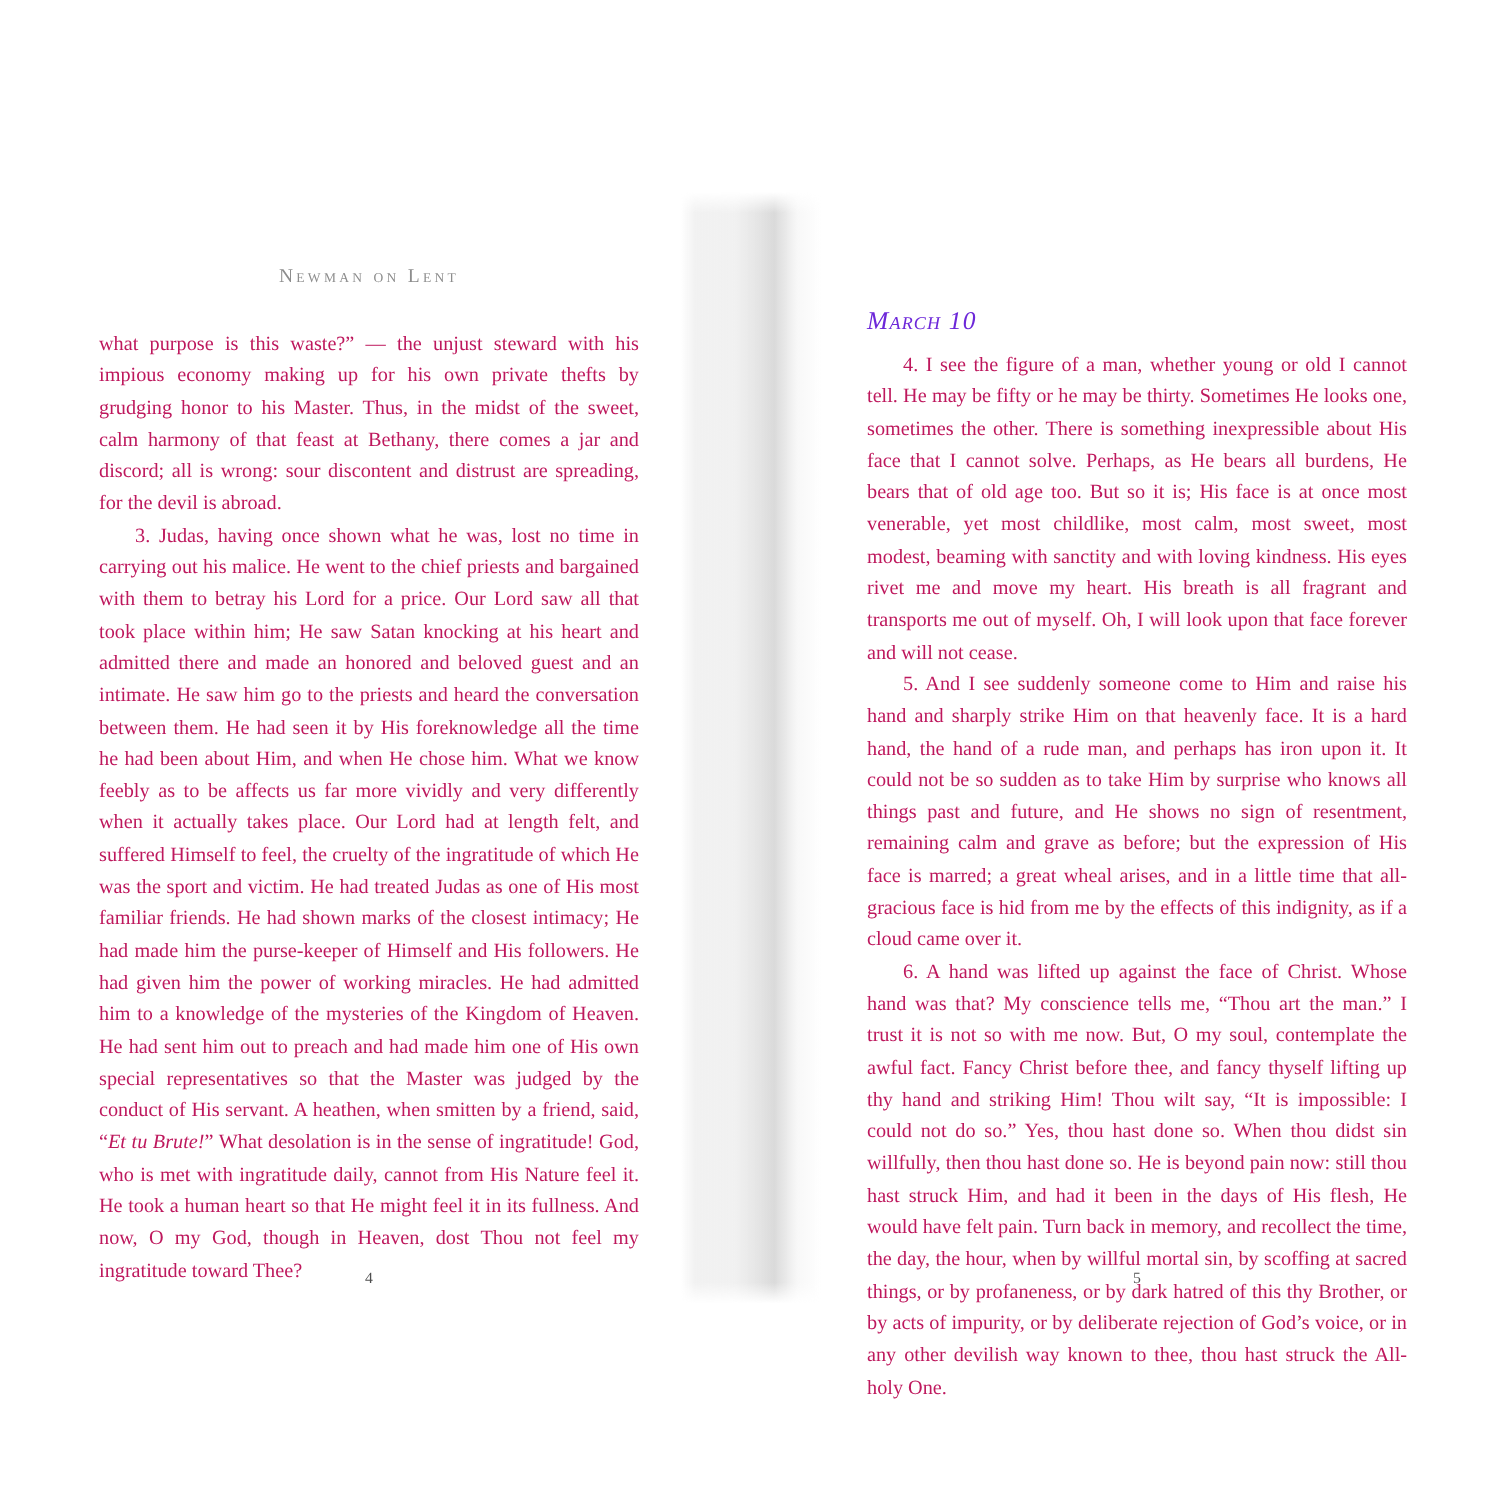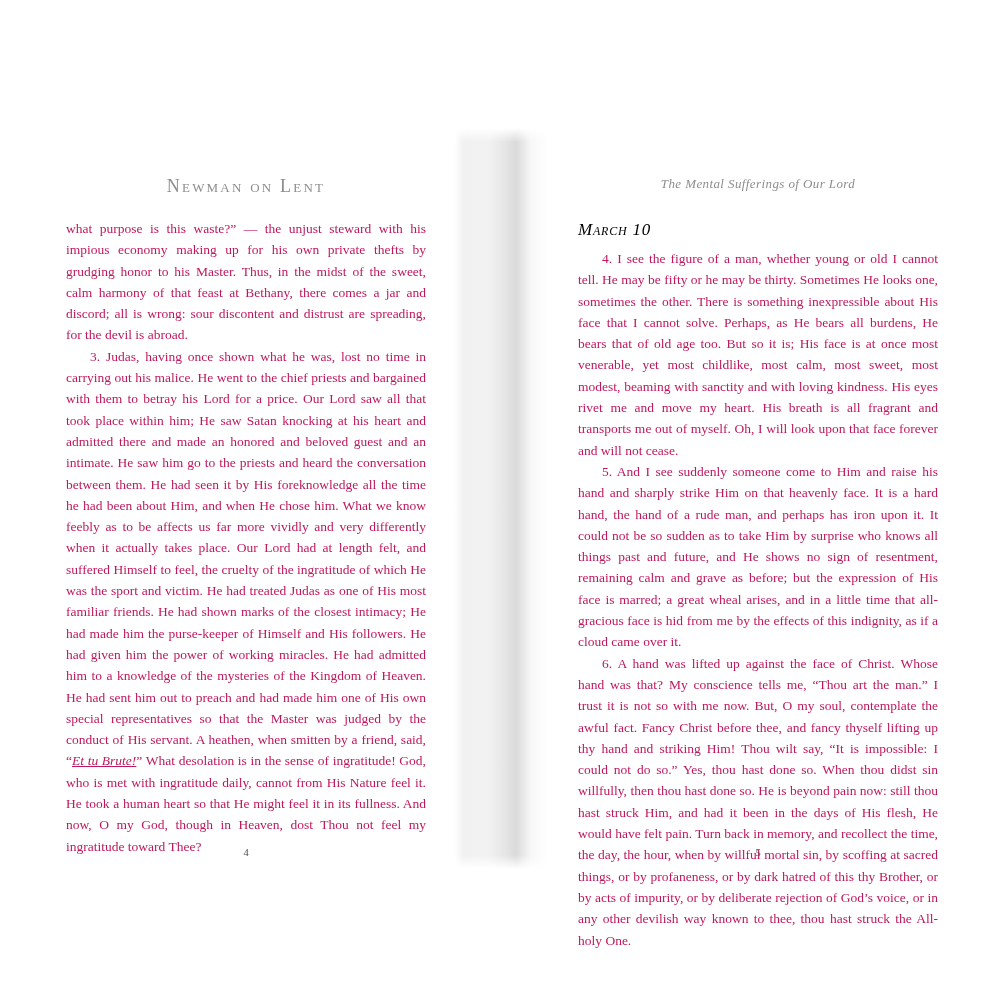--- a/index.html
+++ b/index.html
@@ -47,50 +47,50 @@
   .running-head {
     text-align: center;
     font-size: 12.5px;
     color: #8d8d8d;
     height: 16px;
     white-space: nowrap;
   }
   .running-head.caps {
     font-variant: small-caps;
     letter-spacing: 2.2px;
-    font-size: 18px;
+    font-size: 13px;
   }
   .running-head.ital {
     font-style: italic;
     letter-spacing: 0.4px;
     font-size: 13px;
   }
 
   .section-heading {
     margin-top: 28px;
     font-style: italic;
     font-variant: small-caps;
     font-size: 17px;
-    color: #000000;
+    color: #6d28d9;
     letter-spacing: 0.8px;
   }
 
   .body-text {
     margin-top: 26px;
     font-size: 13.5px;
     line-height: 21.3px;
     color: #be185d;
     text-align: justify;
     hyphens: auto;
     -webkit-hyphens: auto;
   }
   .page-right .body-text { margin-top: 8px; }
   .body-text p { margin: 0; padding: 0; }
   .body-text p.indent { text-indent: 24px; }
-  .body-text em { font-style: italic; text-decoration: underline; }
+  .body-text em { font-style: italic; }
 
   .folio {
     position: absolute;
     top: 671px;
     left: 0;
     width: 360px;
     text-align: center;
     font-size: 10.5px;
     color: #4e4e4e;
   }
@@ -105,21 +105,20 @@
   <div class="page page-left">
     <div class="running-head caps">Newman on Lent</div>
     <div class="body-text">
         <p><span>what purpose is this waste?” — the unjust steward with his impious economy making up for his own private thefts by grudging honor to his Master. Thus, in the midst of the sweet, calm harmony of that feast at Bethany, there comes a jar and discord; all is wrong: sour discontent and distrust are spreading, for the devil is abroad.</span></p>
         <p class="indent"><span>3. Judas, having once shown what he was, lost no time in carrying out his malice. He went to the chief priests and bargained with them to betray his Lord for a price. Our Lord saw all that took place within him; He saw Satan knocking at his heart and admitted there and made an honored and beloved guest and an intimate. He saw him go to the priests and heard the conversation between them. He had seen it by His foreknowledge all the time he had been about Him, and when He chose him. What we know feebly as to be affects us far more vividly and very differently when it actually takes place. Our Lord had at length felt, and suffered Himself to feel, the cruelty of the ingratitude of which He was the sport and victim. He had treated Judas as one of His most familiar friends. He had shown marks of the closest intimacy; He had made him the purse-keeper of Himself and His followers. He had given him the power of working miracles. He had admitted him to a knowledge of the mysteries of the Kingdom of Heaven. He had sent him out to preach and had made him one of His own special representatives so that the Master was judged by the conduct of His servant. A heathen, when smitten by a friend, said, “</span><em>Et tu Brute!</em><span>” What desolation is in the sense of ingratitude! God, who is met with ingratitude daily, cannot from His Nature feel it. He took a human heart so that He might feel it in its fullness. And now, O my God, though in Heaven, dost Thou not feel my ingratitude toward Thee?</span></p>
       </div>
     <div class="folio">4</div>
   </div>
 
   <div class="page page-right">
-    <div class="running-head ital">The Mental Sufferings of Our Lord</div>
     <div class="section-heading">March 10</div>
     <div class="body-text">
         <p class="indent"><span>4. I see the figure of a man, whether young or old I cannot tell. He may be fifty or he may be thirty. Sometimes He looks one, sometimes the other. There is something inexpressible about His face that I cannot solve. Perhaps, as He bears all burdens, He bears that of old age too. But so it is; His face is at once most venerable, yet most childlike, most calm, most sweet, most modest, beaming with sanctity and with loving kindness. His eyes rivet me and move my heart. His breath is all fragrant and transports me out of myself. Oh, I will look upon that face forever and will not cease.</span></p>
         <p class="indent"><span>5. And I see suddenly someone come to Him and raise his hand and sharply strike Him on that heavenly face. It is a hard hand, the hand of a rude man, and perhaps has iron upon it. It could not be so sudden as to take Him by surprise who knows all things past and future, and He shows no sign of resentment, remaining calm and grave as before; but the expression of His face is marred; a great wheal arises, and in a little time that all-gracious face is hid from me by the effects of this indignity, as if a cloud came over it.</span></p>
         <p class="indent"><span>6. A hand was lifted up against the face of Christ. Whose hand was that? My conscience tells me, “Thou art the man.” I trust it is not so with me now. But, O my soul, contemplate the awful fact. Fancy Christ before thee, and fancy thyself lifting up thy hand and striking Him! Thou wilt say, “It is impossible: I could not do so.” Yes, thou hast done so. When thou didst sin willfully, then thou hast done so. He is beyond pain now: still thou hast struck Him, and had it been in the days of His flesh, He would have felt pain. Turn back in memory, and recollect the time, the day, the hour, when by willful mortal sin, by scoffing at sacred things, or by profaneness, or by dark hatred of this thy Brother, or by acts of impurity, or by deliberate rejection of God’s voice, or in any other devilish way known to thee, thou hast struck the All-holy One.</span></p>
       </div>
     <div class="folio">5</div>
   </div>
 
 </div>

